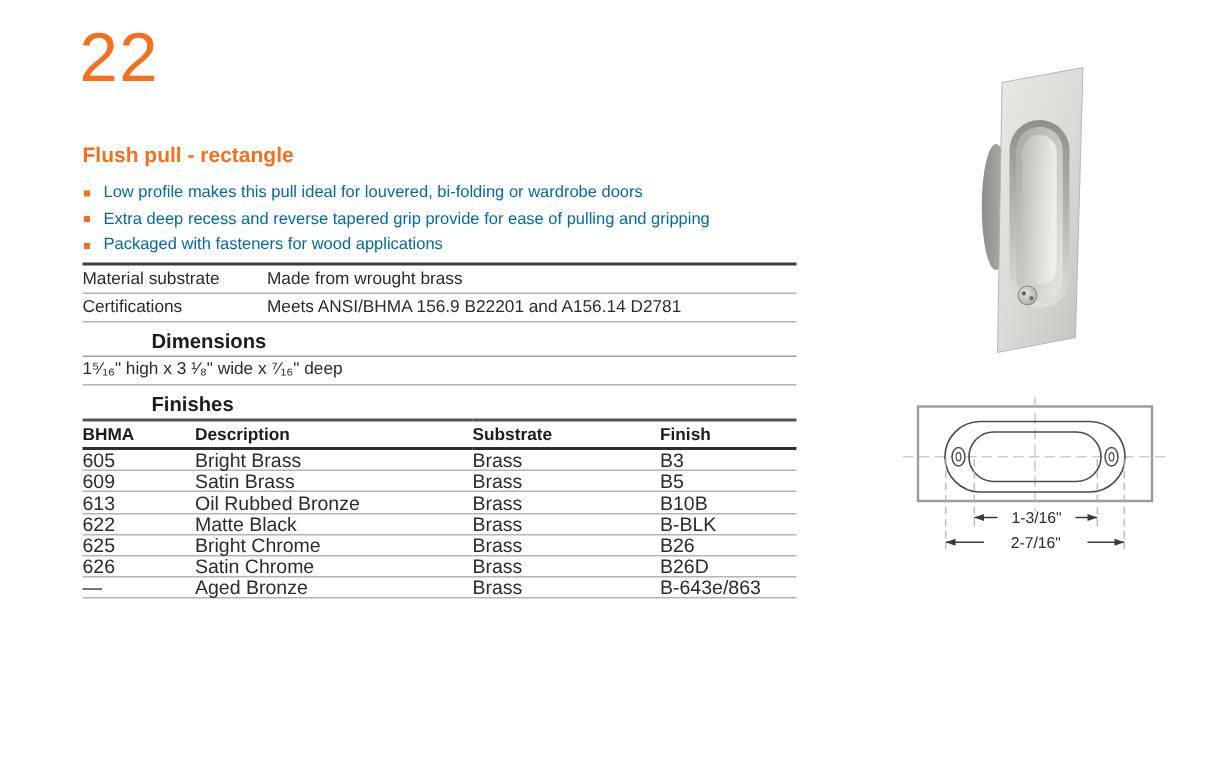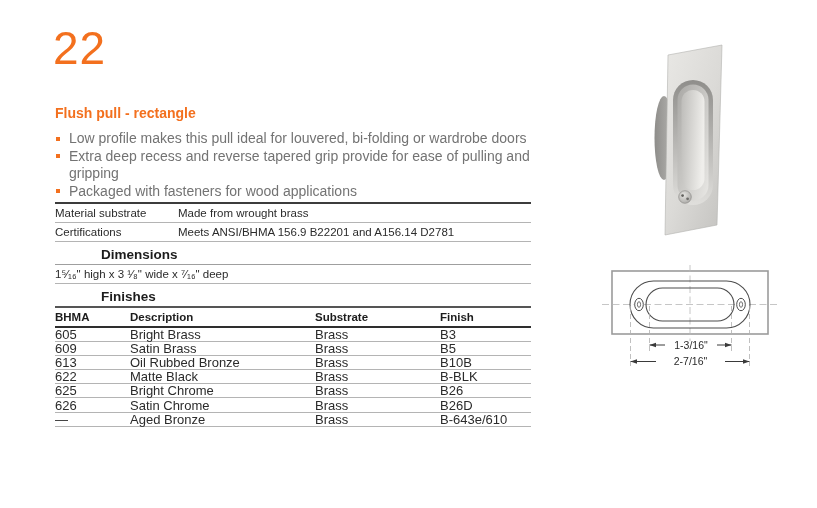--- a/index.html
+++ b/index.html
@@ -1,27 +1,27 @@
 <!DOCTYPE html>
 <html style="--accent: #F3701E;"><head>
 <meta charset="utf-8">
 <style>
   :root { --accent:#F3701E; }
   html,body { margin:0; padding:0; background:#ffffff; }
   body { font-family:"Liberation Sans","DejaVu Sans",sans-serif; color:#2b2b2b; }
   .page { position:relative; width:817px; height:508px; background:#fff; overflow:hidden; }
 
-  .left-col { position:absolute; left:55px; top:10px; width:476px; }
+  .left-col { position:absolute; left:55px; top:0; width:476px; }
 
   .page-number { margin:12px 0 0 -2px; font-size:46px; line-height:52px; color:var(--accent); font-weight:400; letter-spacing:1px; }
 
   .product-title { margin:32px 0 0; font-size:14px; line-height:15px; font-weight:700; color:var(--accent); }
 
   ul.features { margin:9px 0 0; padding:0; list-style:none; }
-  ul.features li { position:relative; padding-left:14px; font-size:14px; line-height:17.5px; color:#737373; }
+  ul.features li { position:relative; padding-left:14px; font-size:11px; line-height:17.5px; color:#0369a1; }
   .bullet { position:absolute; left:1px; top:6.5px; width:4px; height:4px; background:var(--accent); }
 
   h3.sec { margin:14px 0 0; font-size:13.5px; line-height:15px; font-weight:700; color:#1c1c1c; }
   h3.sec.tight { margin-top:5px;padding-left:46px; }
 
   table { border-collapse:collapse; width:100%; table-layout:fixed; }
 
   .spec-table { margin-top:2px; border-top:2px solid #3c3c3c; }
   .spec-table td { font-size:11.5px; line-height:12.5px; padding:3px 0 2.5px; border-bottom:1px solid #b4b4b4; color:#2b2b2b; vertical-align:top; }
 
@@ -122,21 +122,21 @@
           <tr>
             <td>626</td>
             <td>Satin Chrome</td>
             <td>Brass</td>
             <td>B26D</td>
           </tr>
           <tr>
             <td>—</td>
             <td>Aged Bronze</td>
             <td>Brass</td>
-            <td>B-643e/610</td>
+            <td>B-643e/863</td>
           </tr>
         </tbody>
     </table>
   </div>
 
   <div class="photo-wrap">
     <svg width="110" height="212" viewBox="0 0 110 212">
       <defs>
         <linearGradient id="gPlate" x1="0" y1="0" x2="0.9" y2="1">
           <stop offset="0" stop-color="#e9e8e5"></stop>

